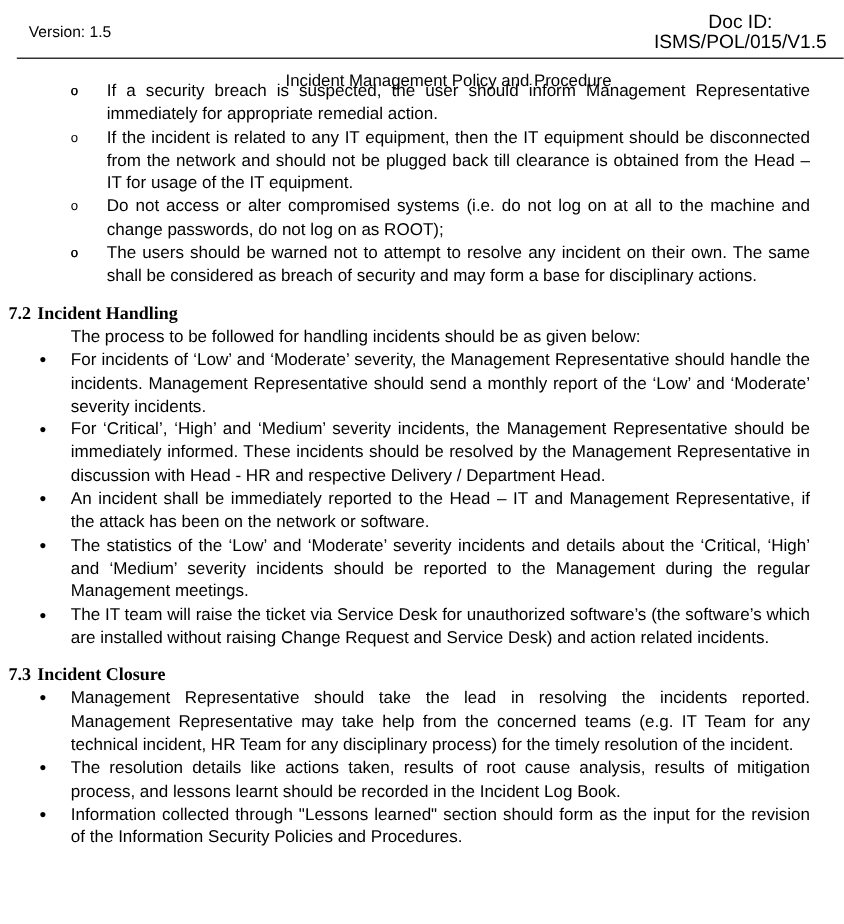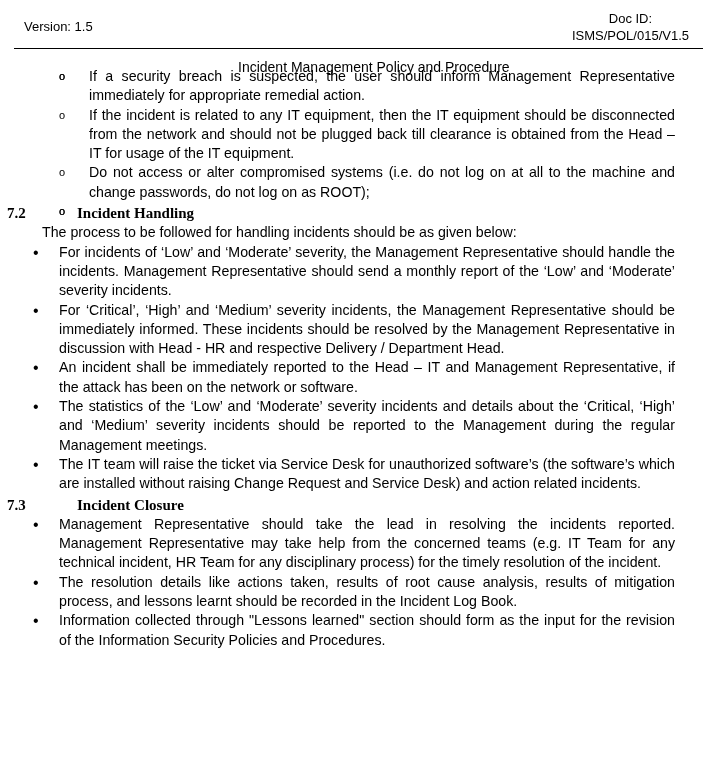--- a/index.html
+++ b/index.html
@@ -1,50 +1,50 @@
 <!DOCTYPE html>
 <html><head>
 <meta charset="utf-8">
 <style>
   html, body { margin:0; padding:0; background:#ffffff; }
   body { width:703px; height:770px; overflow:hidden; position:relative;
          font-family:"Liberation Sans", sans-serif; color:#000; }
   .header { position:absolute; left:14px; right:0; top:0; height:48px; border-bottom:1.5px solid #000; }
   .hdr-version { position:absolute; left:10px; top:19px; font-size:13px;text-align:center; }
   .hdr-title { position:absolute; left:224px; top:23px; font-size:14px;margin-top:36px; }
-  .hdr-docid { position:absolute; right:14px; top:10px; font-size:13px; text-align:center; line-height:17px; }
+  .hdr-docid { position:absolute; right:14px; top:10px; font-size:16px; text-align:center; line-height:17px; }
   .content { position:absolute; left:0; top:67px; width:703px; font-size:14.2px; line-height:19.3px; }
   .sub-item { position:relative; padding-left:89px; padding-right:28px; text-align:justify; }
   .sub-item .mark { position:absolute; left:59px; top:0; font-size:11px; }
   .bul-item { position:relative; padding-left:59px; padding-right:28px; text-align:justify; }
   .bul-item .mark { position:absolute; left:33px; top:0; font-size:16px; }
-  .section-head { position:relative; padding-left:77px; font-family:"Liberation Serif", serif; font-weight:bold; font-size:15px; margin-top:2px; }
+  .section-head { position:relative; padding-left:31px; font-family:"Liberation Serif", serif; font-weight:bold; font-size:15px; margin-top:12px; }
   .section-head .num { position:absolute; left:7px; top:0; }
-  .intro { padding-left:42px; }
+  .intro { padding-left:59px; }
 </style>
 </head>
 <body>
 
 <div class="header">
   <span class="hdr-version">Version: 1.5</span>
   <span class="hdr-title">Incident Management Policy and Procedure</span>
   <div class="hdr-docid">
     <div>Doc ID:</div>
     <div>ISMS/POL/015/V1.5</div>
   </div>
 </div>
 
 <div class="content">
   <div class="sub-list">
     <div class="sub-item"><span class="mark">o</span></div>
     <div class="sub-item"><span class="mark">o</span><span>If a security breach is suspected, the user should inform Management Representative immediately for appropriate remedial action.</span></div>
     <div class="sub-item"><span class="mark">o</span><span>If the incident is related to any IT equipment, then the IT equipment should be disconnected from the network and should not be plugged back till clearance is obtained from the Head – IT for usage of the IT equipment.</span></div>
     <div class="sub-item"><span class="mark">o</span><span>Do not access or alter compromised systems (i.e. do not log on at all to the machine and change passwords, do not log on as ROOT);</span></div>
     <div class="sub-item"><span class="mark">o</span></div>
-    <div class="sub-item"><span class="mark">o</span></div>
+    <div class="sub-item"><span class="mark">o</span><span>The users should be warned not to attempt to resolve any incident on their own. The same shall be considered as breach of security and may form a base for disciplinary actions.</span></div>
   </div>
 
   <div class="section">
     <div class="section-head">
       <span class="num">7.2</span>
       <span>Incident Handling</span>
     </div>
     <div class="intro">The process to be followed for handling incidents should be as given below:</div>
     <div class="bul-item"><span class="mark">•</span><span>For incidents of ‘Low’ and ‘Moderate’ severity, the Management Representative should handle the incidents. Management Representative should send a monthly report of the ‘Low’ and ‘Moderate’ severity incidents.</span></div>
     <div class="bul-item"><span class="mark">•</span><span>For ‘Critical’, ‘High’ and ‘Medium’ severity incidents, the Management Representative should be immediately informed. These incidents should be resolved by the Management Representative in discussion with  Head - HR and respective Delivery / Department Head.</span></div>

